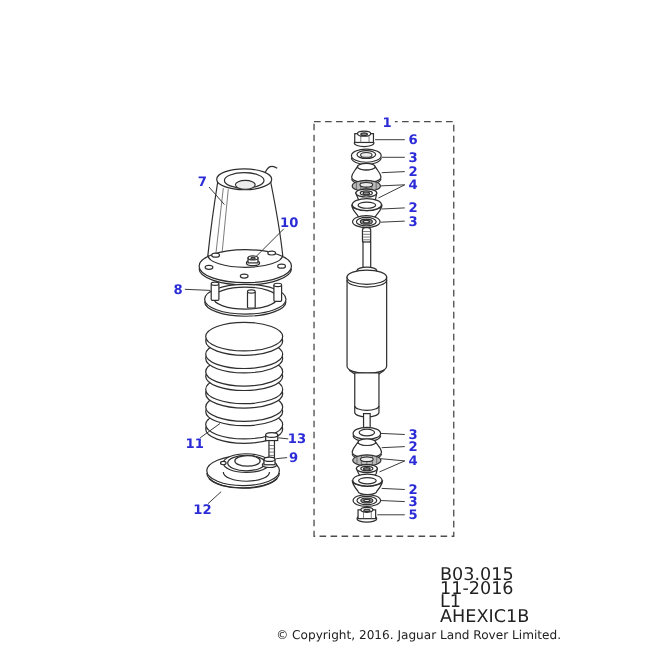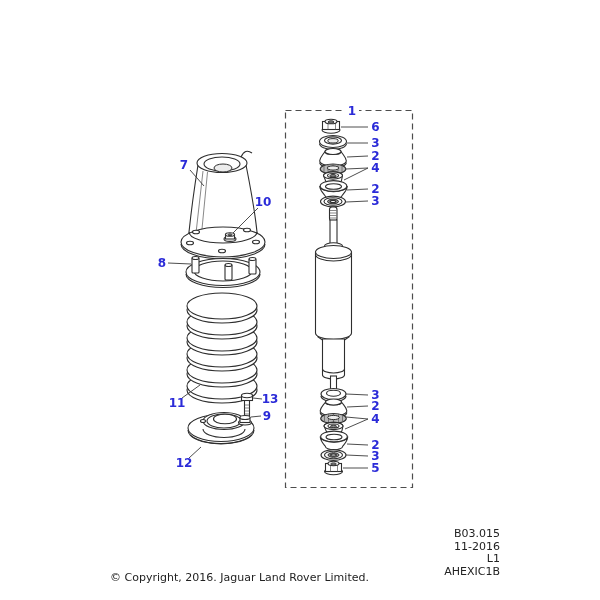--- a/index.html
+++ b/index.html
@@ -8,23 +8,23 @@
   svg{position:absolute;left:0;top:0;}
   .ln{stroke:var(--line,#2e2e2e);stroke-width:1.1;fill:none;}
   .lnw{stroke:var(--line,#2e2e2e);stroke-width:1.1;fill:#fff;}
   .lng{stroke:var(--line,#2e2e2e);stroke-width:1.1;fill:#b9b9b9;}
   .lng2{stroke:var(--line,#2e2e2e);stroke-width:1;fill:#8f8f8f;}
   .lngl{stroke:var(--line,#2e2e2e);stroke-width:1;fill:#ececec;}
   .thin{stroke:#555;stroke-width:.7;fill:none;}
   .leader{stroke:#3a3a3a;stroke-width:.9;fill:none;}
   .dash{fill:none;stroke:#4d4d4d;stroke-width:1.2;stroke-dasharray:6 4;}
   .callout{font:bold 12px "DejaVu Sans",sans-serif;fill:var(--callout,#2b2bd8);text-anchor:middle;cursor:pointer;}
-  .codes{position:absolute;left:400px;top:528px;width:100px;text-align:right;
-         font-size:11px;line-height:12.5px;color:#222;}
-  .copyright{position:absolute;left:110px;top:571px;width:400px;text-align:left;
+  .codes{position:absolute;left:400px;top:516px;width:100px;text-align:left;
+         font-size:16px;line-height:12.5px;color:#222;}
+  .copyright{position:absolute;left:110px;top:571px;width:400px;text-align:right;
          font-size:11px;color:#222;}
 </style>
 </head>
 <body>
 
 <div class="canvas">
 <svg width="600" height="600" viewBox="0 0 600 600">
 
   <g>
 

